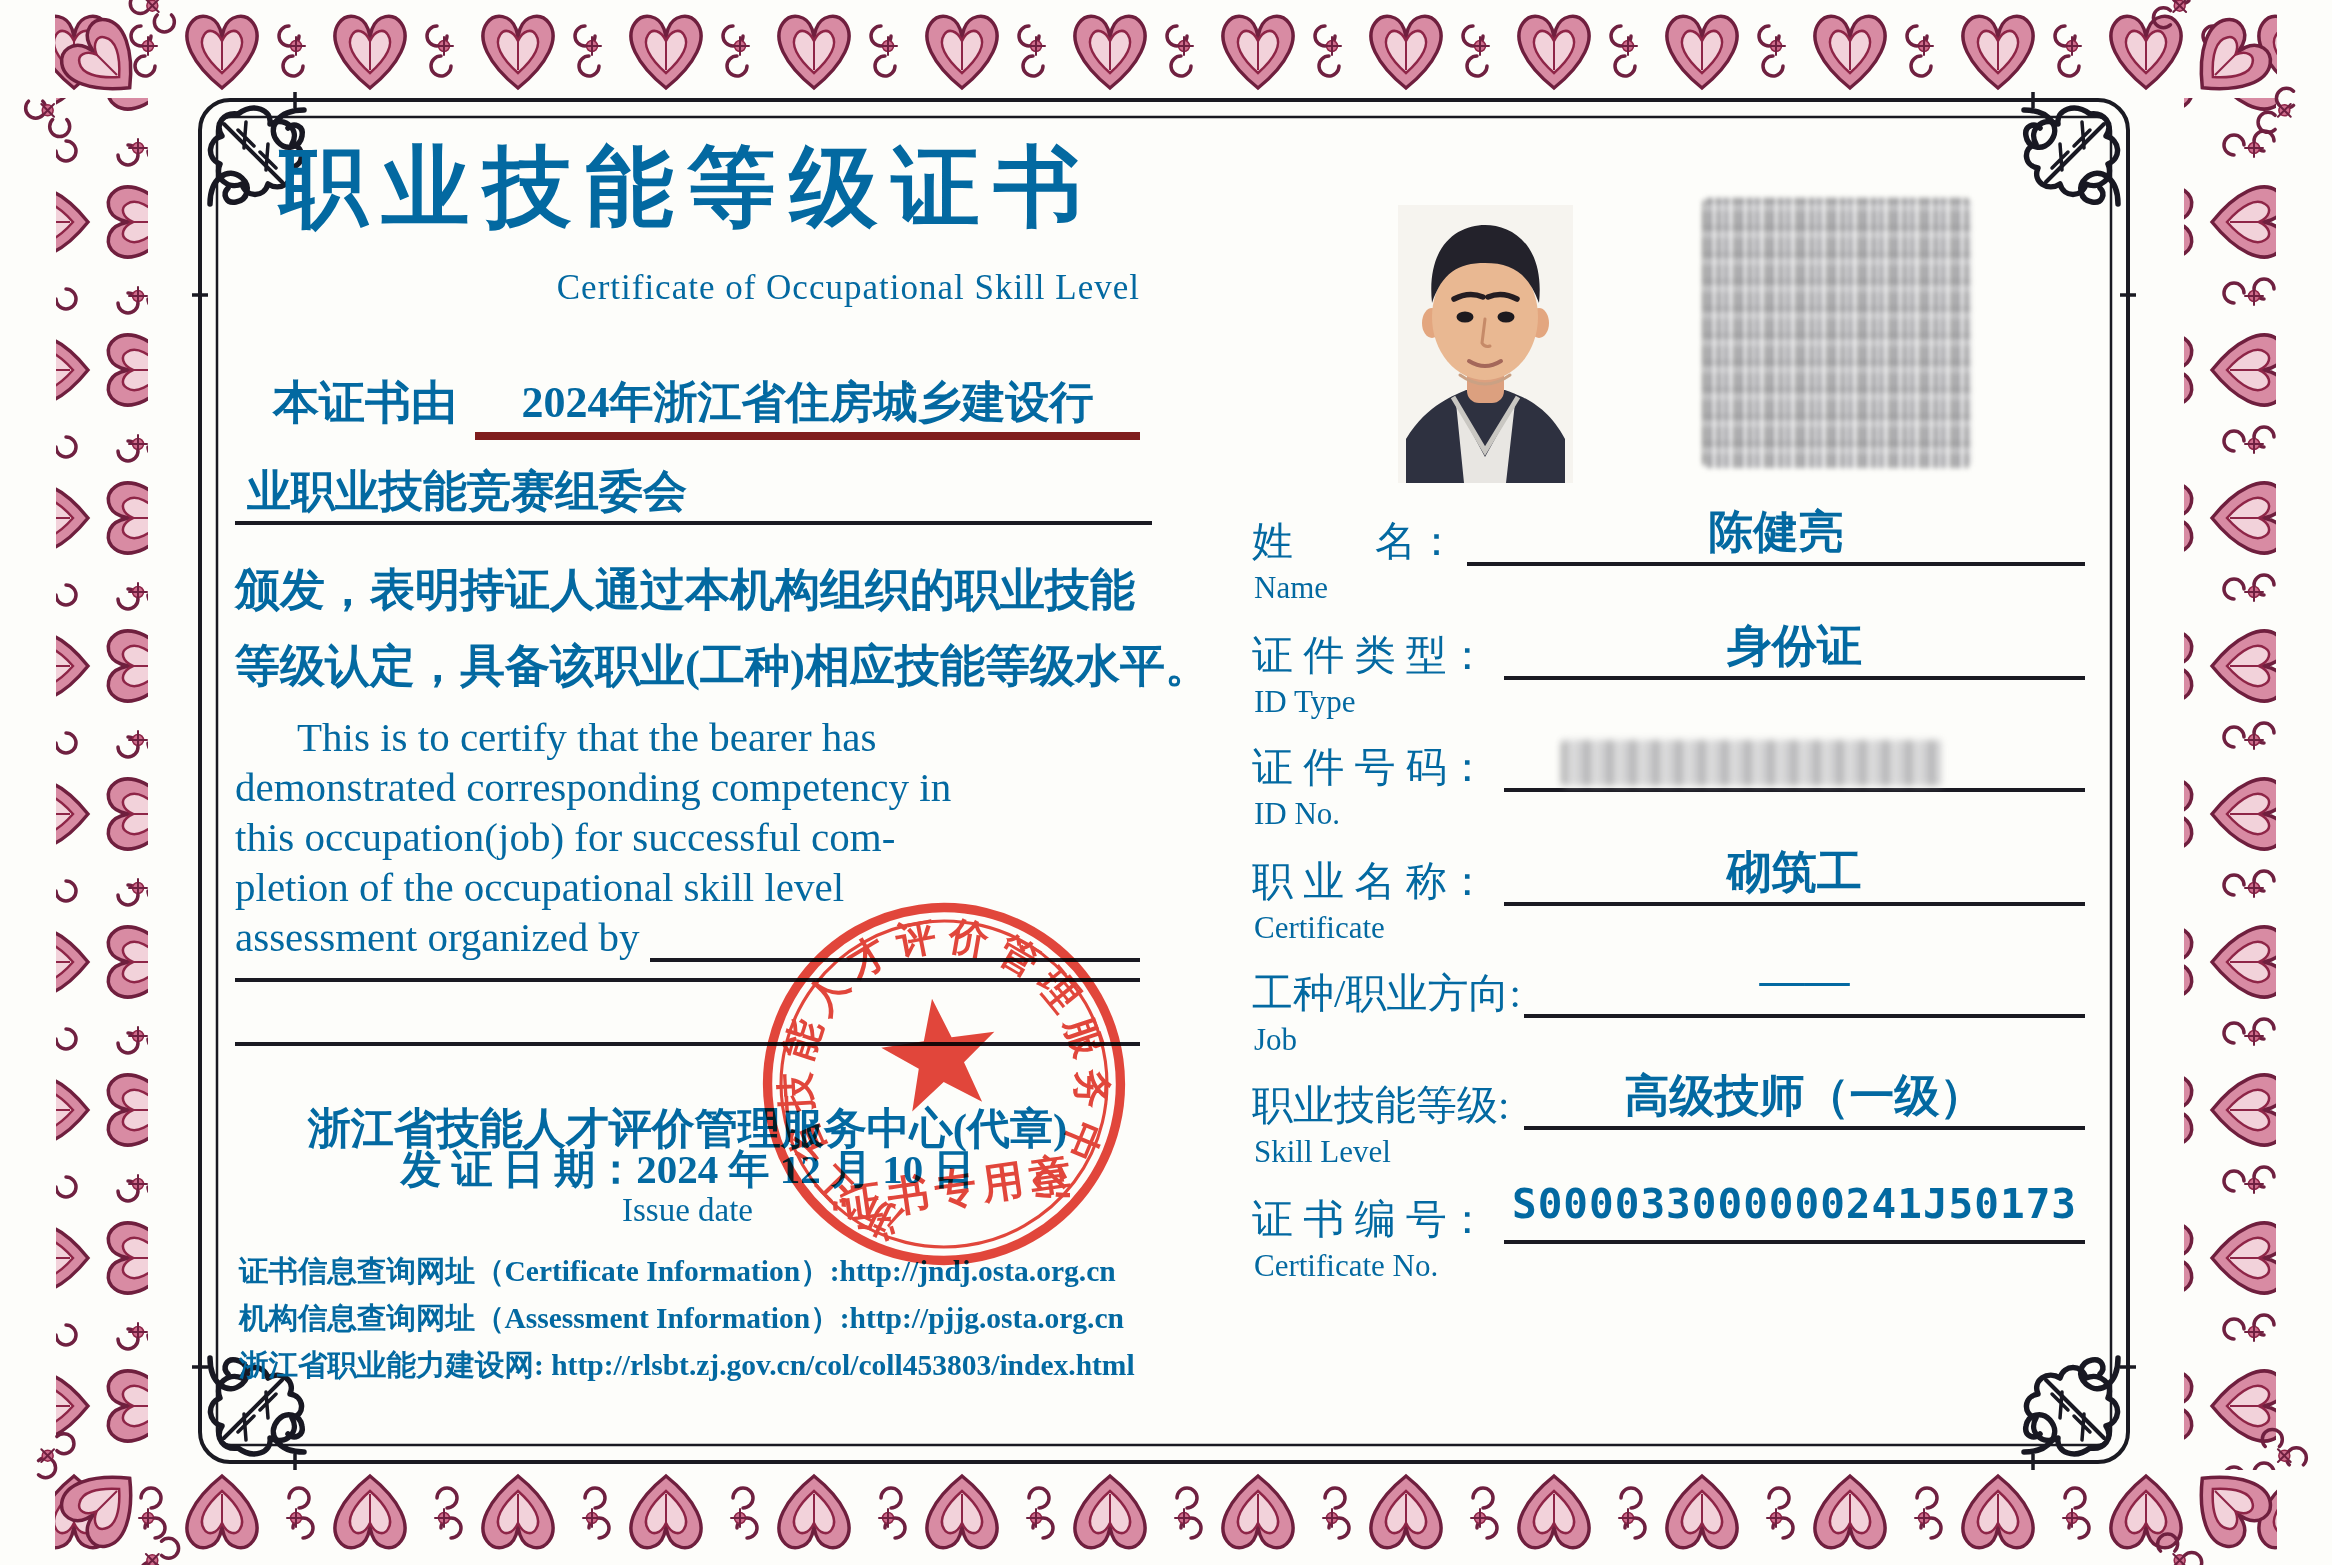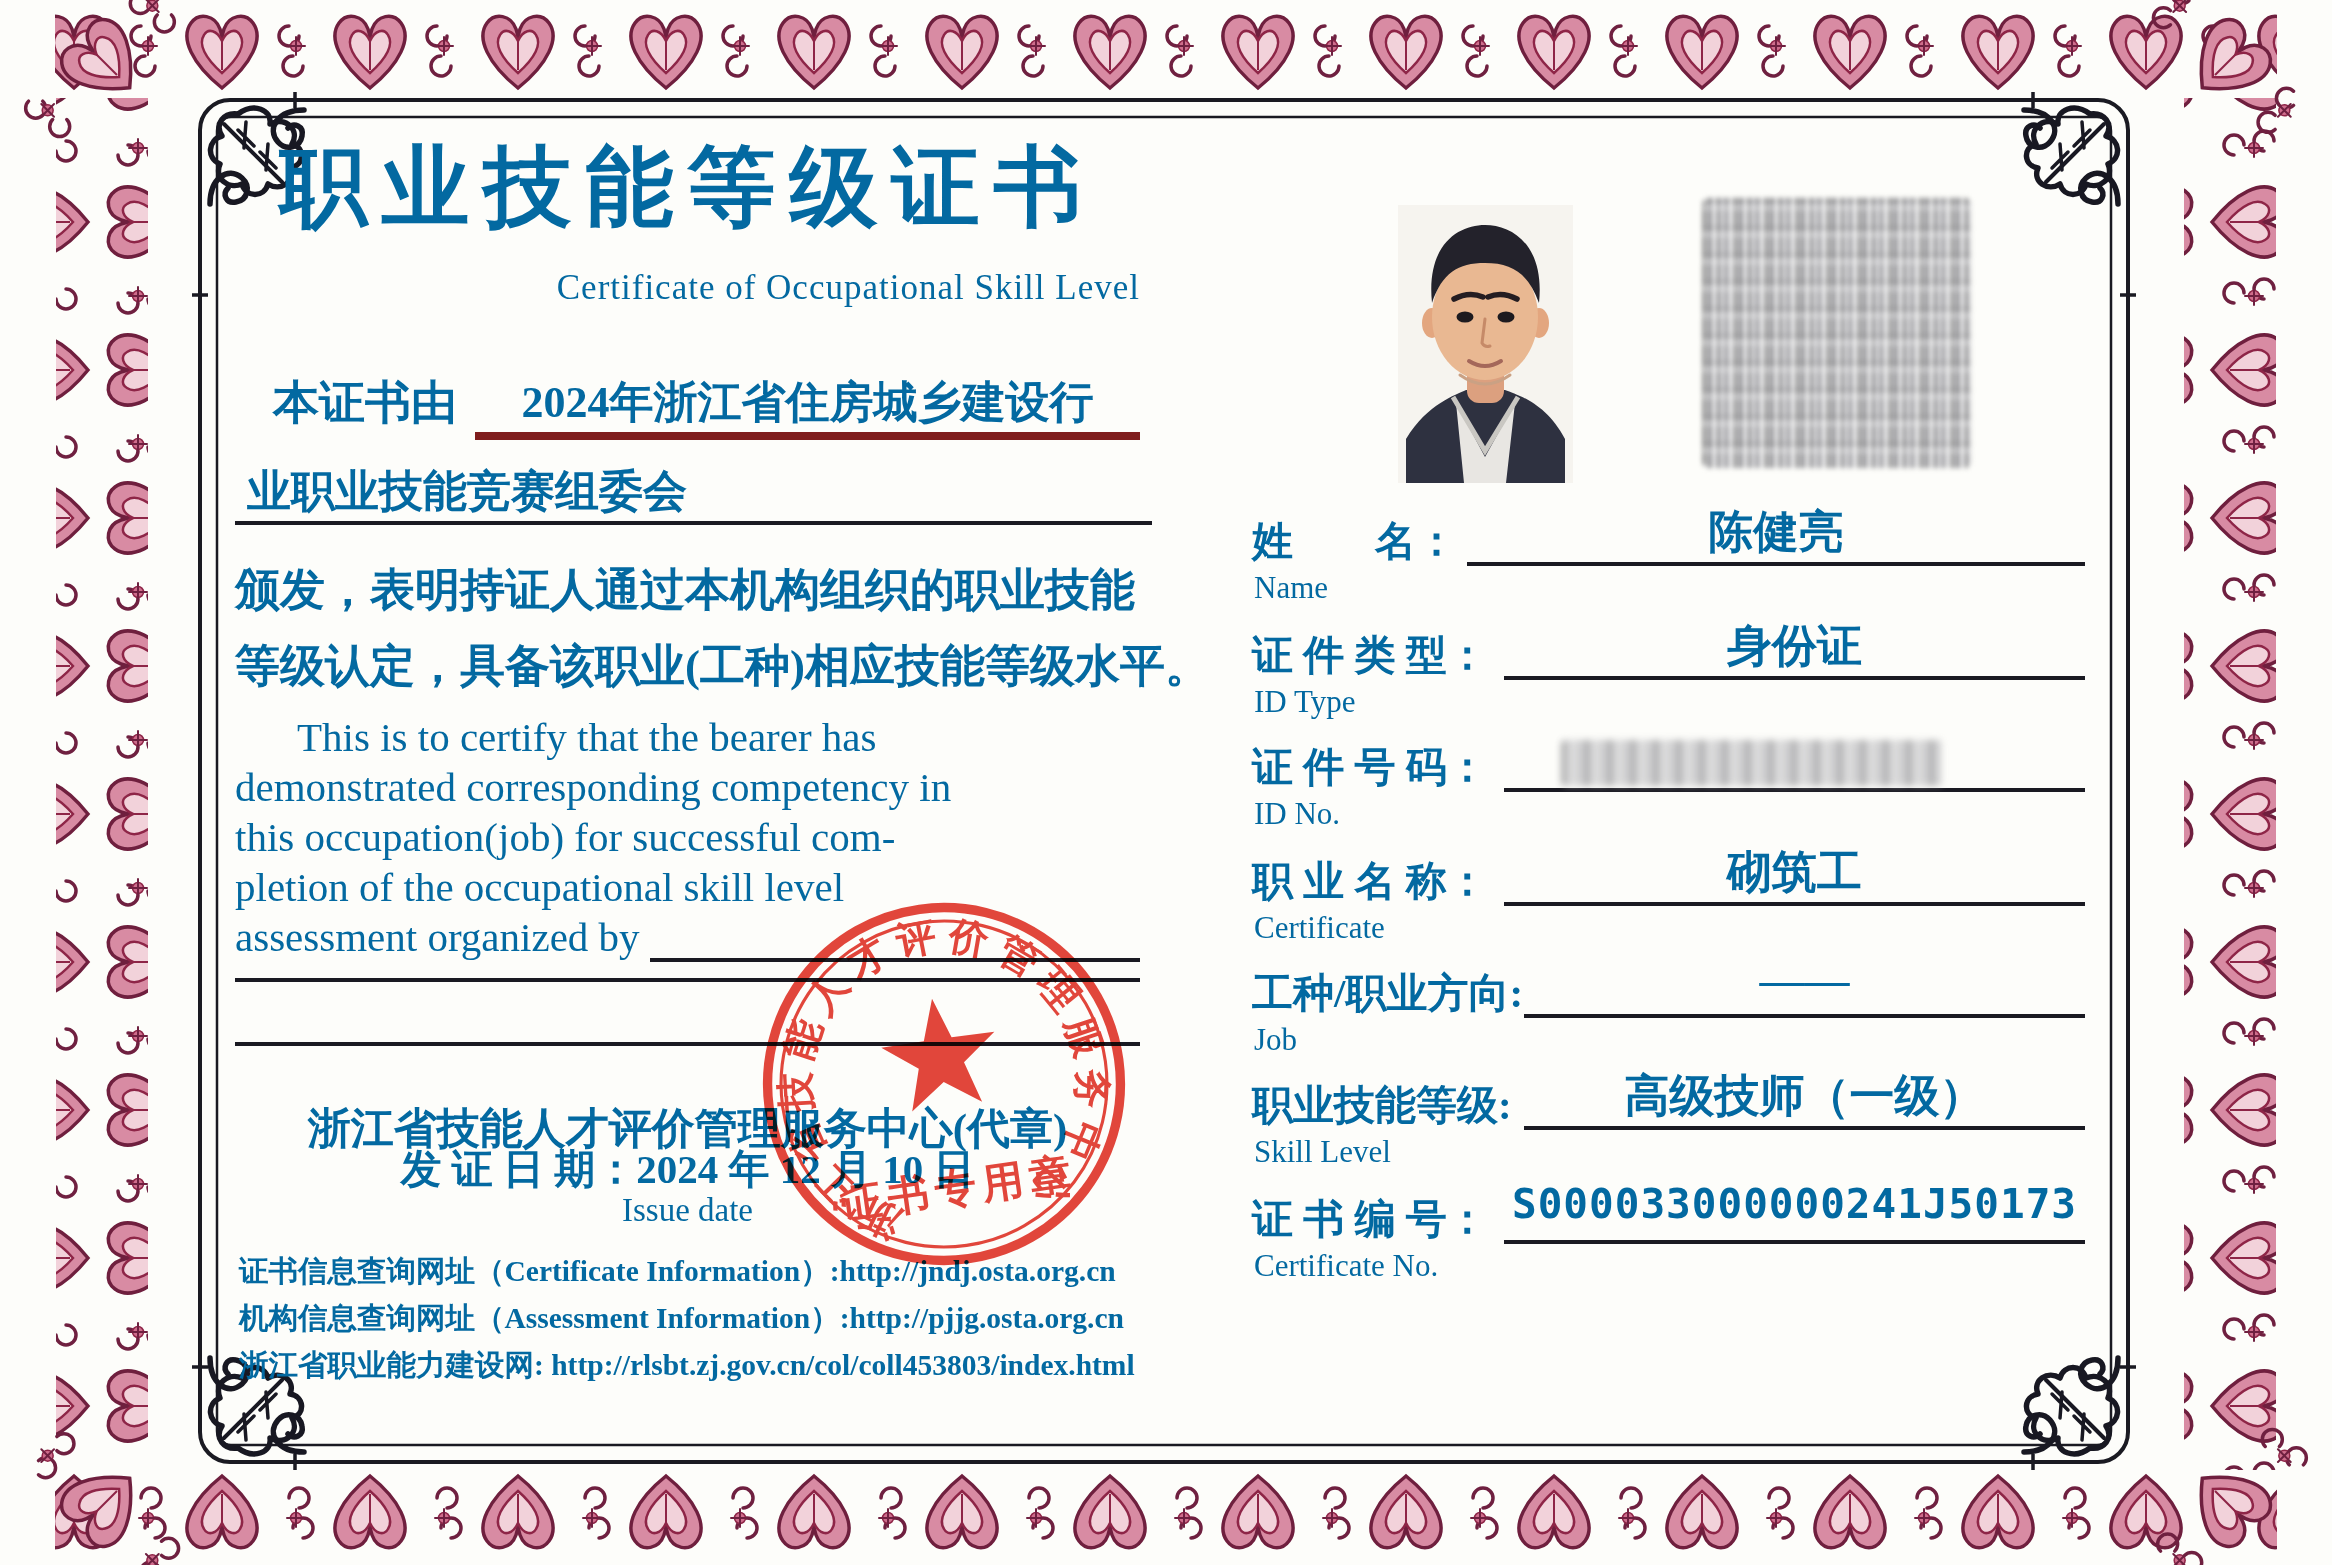--- a/index.html
+++ b/index.html
@@ -36,21 +36,21 @@
   
   .photo{position:absolute;left:1398px;top:205px;width:175px;height:278px;}
   .maskedcode{position:absolute;left:1703px;top:198px;width:268px;height:270px;border-radius:6px;
     background:
       repeating-linear-gradient(0deg, rgba(255,255,255,0) 0 14px, rgba(255,255,255,.28) 14px 21px, rgba(0,0,0,.07) 21px 27px),
       repeating-linear-gradient(90deg, rgba(30,30,32,.88) 0 2px, rgba(235,235,235,.95) 2px 5px,
         rgba(110,110,115,.85) 5px 9px, rgba(245,245,245,.9) 9px 14px, rgba(60,60,64,.88) 14px 16px,
         rgba(210,210,212,.95) 16px 22px, rgba(140,140,145,.85) 22px 26px, rgba(250,250,250,.92) 26px 31px);
     filter:blur(2.5px);}
   .frow{position:absolute;left:1252px;width:833px;height:108px;}
-  .frow .cn{position:absolute;left:0;top:8px;font-size:41px;font-weight:700;white-space:nowrap;}
+  .frow .cn{position:absolute;left:0;top:8px;font-size:41px;font-weight:400;white-space:nowrap;}
   .frow .en{position:absolute;left:2px;top:64px;font-size:31px;}
   .frow .fline{position:absolute;left:var(--lx);right:0;top:56px;border-top:4px solid #1a1a22;}
   .frow .fvalue{position:absolute;left:var(--lx);right:0;top:-4px;text-align:center;
                 font-size:45px;font-weight:700;white-space:nowrap;}
   .frow .fvalue.code{font-family:"DejaVu Sans Mono","Liberation Mono",monospace;font-size:41px;letter-spacing:1px;}
   .idmask{position:absolute;left:310px;width:380px;top:8px;height:46px;opacity:.75;border-radius:4px;
     background:repeating-linear-gradient(90deg, rgba(40,40,44,.85) 0 3px, rgba(230,230,232,.9) 3px 7px,
       rgba(120,120,126,.8) 7px 10px, rgba(248,248,248,.9) 10px 15px, rgba(70,70,76,.85) 15px 17px,
       rgba(215,215,218,.9) 17px 23px);
     filter:blur(3.5px);}

